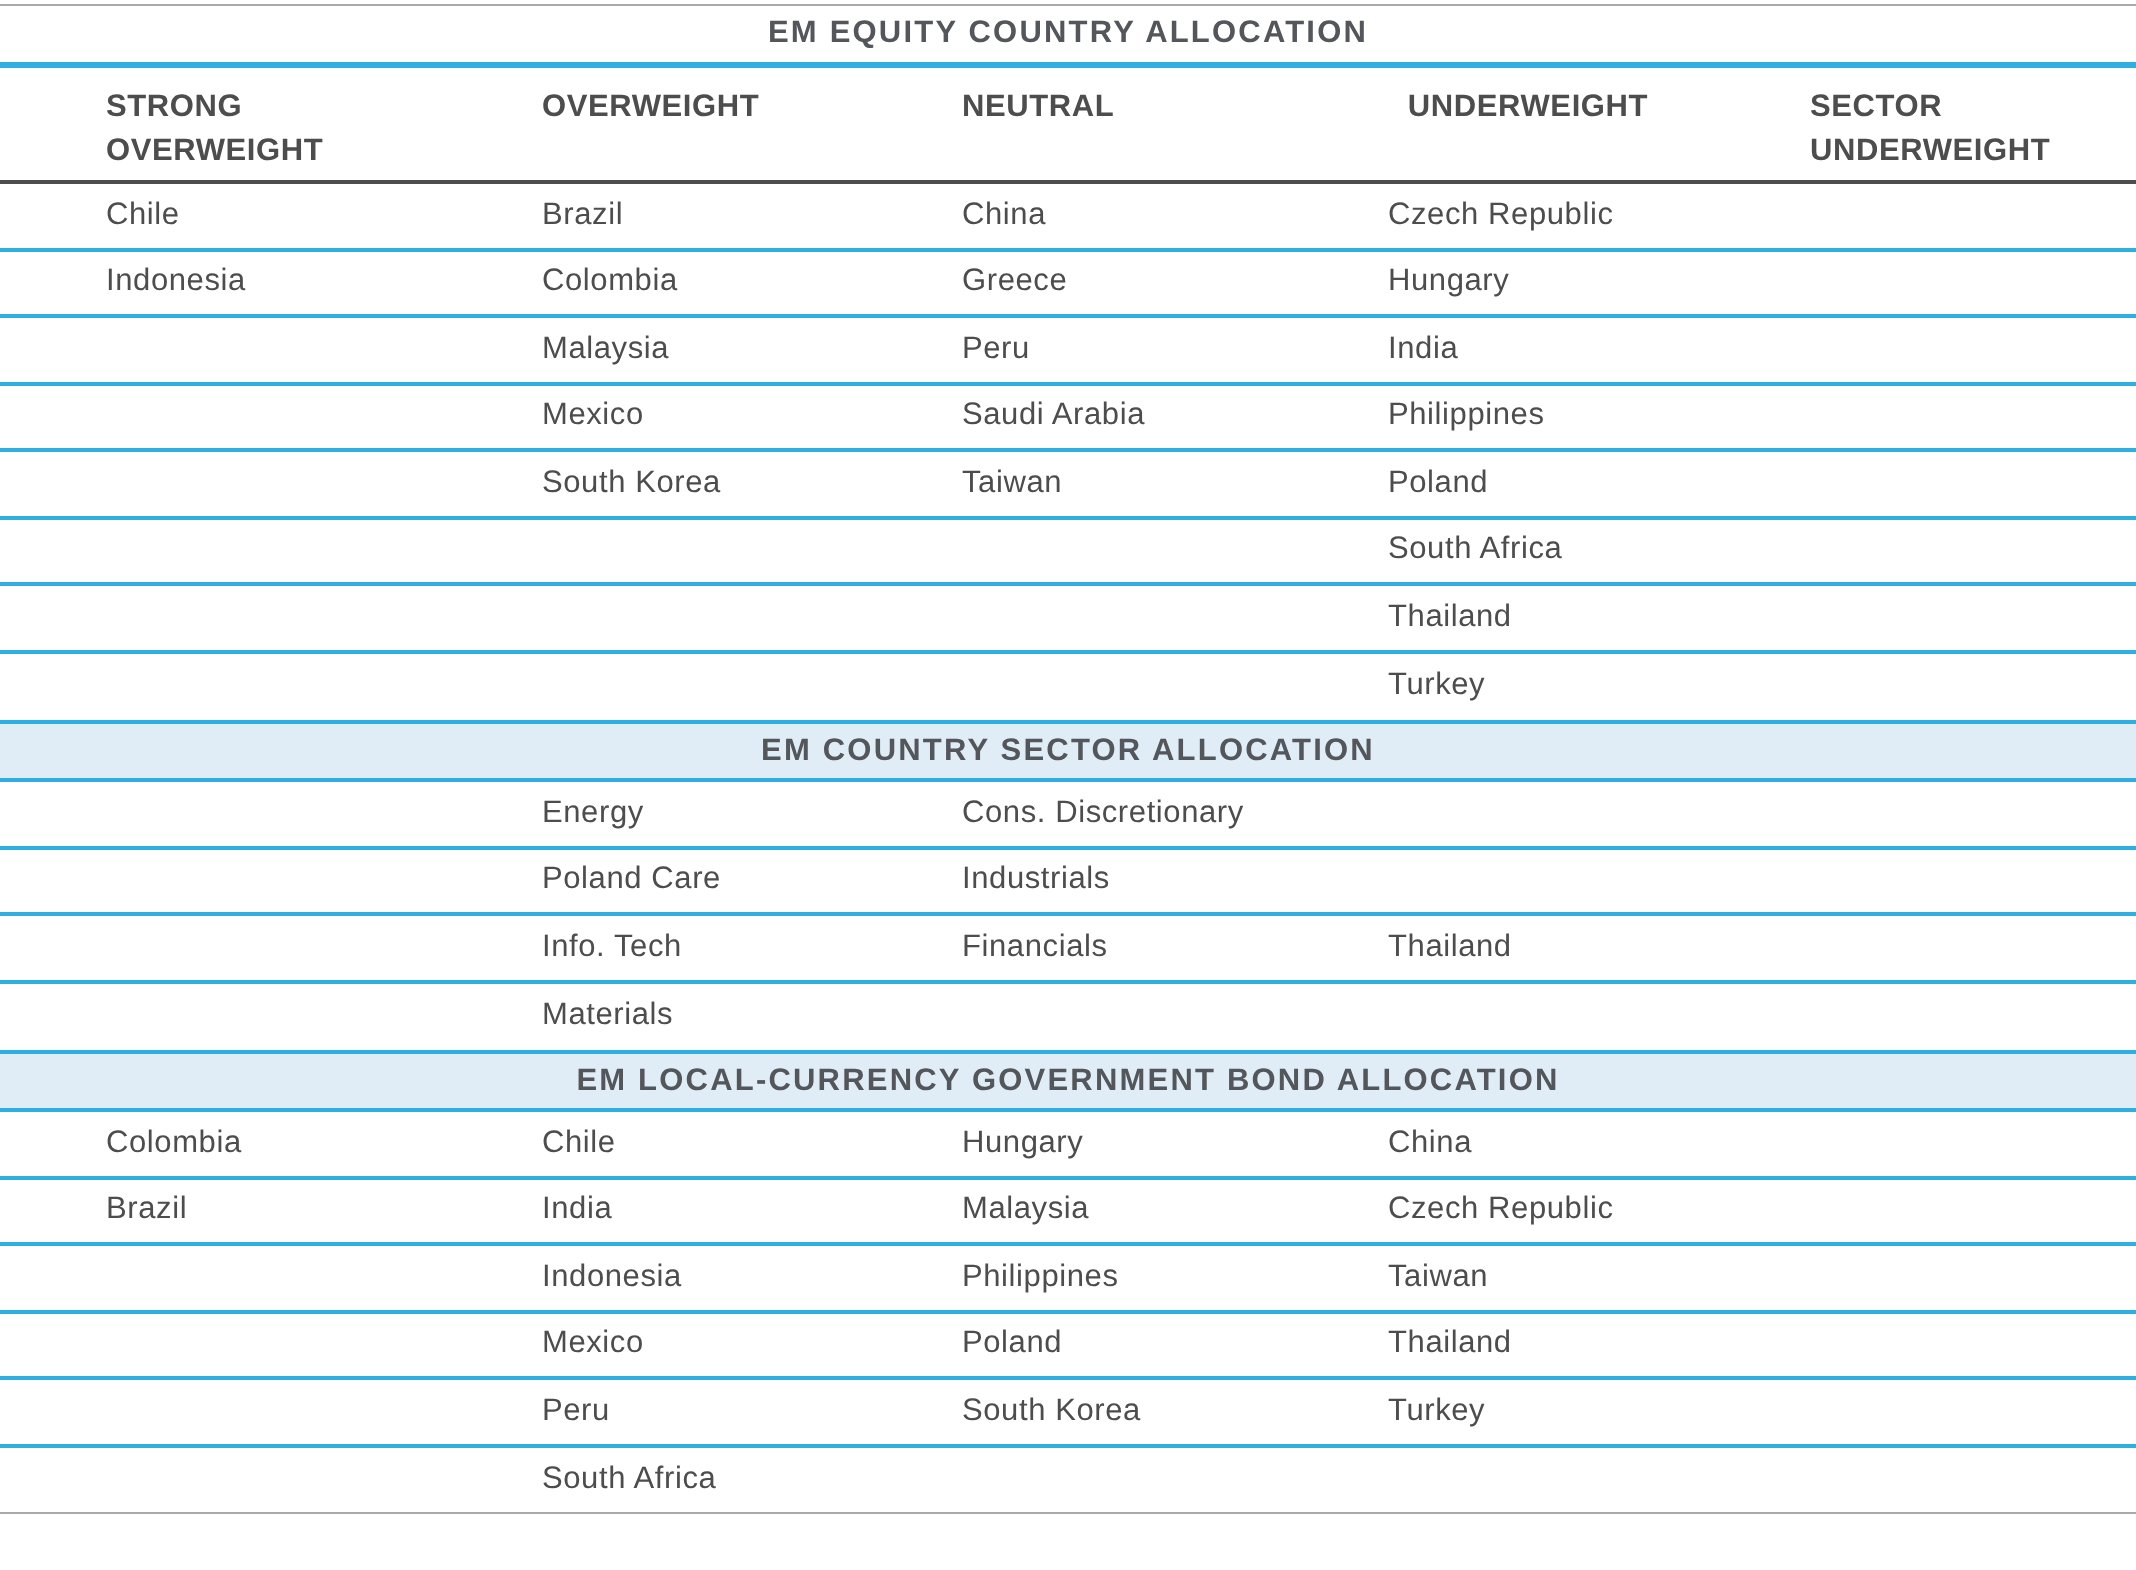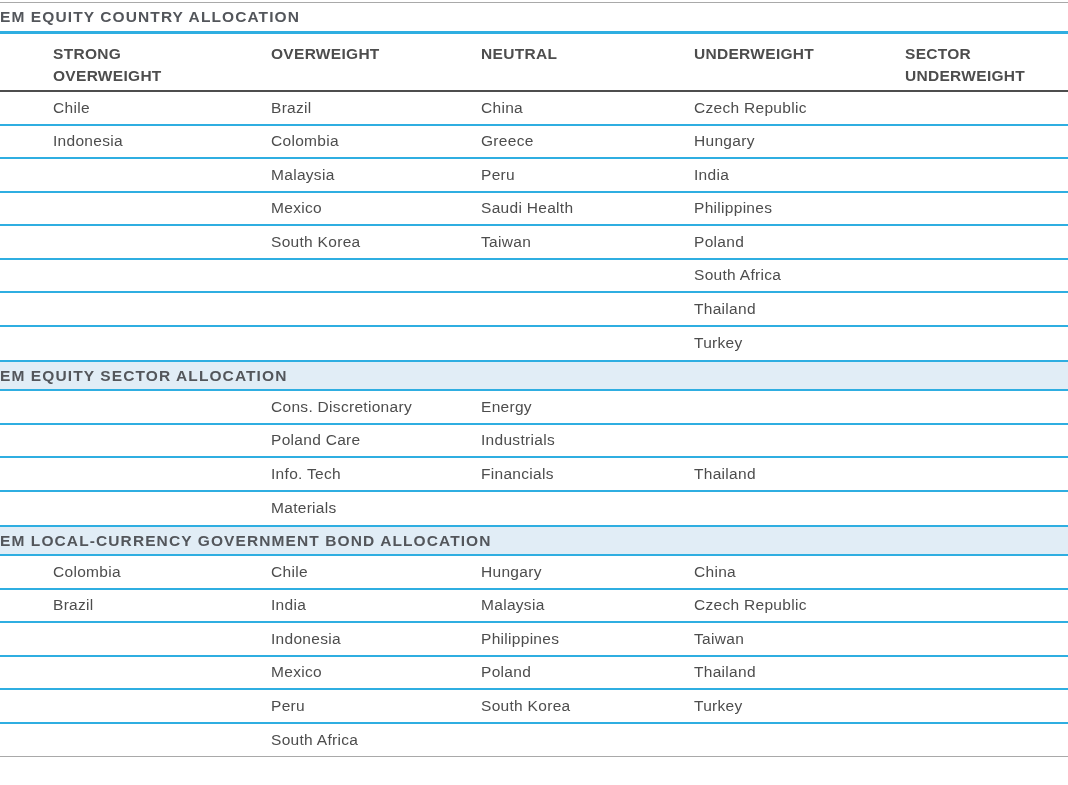--- a/index.html
+++ b/index.html
@@ -15,21 +15,21 @@
   body{
     width:1068px;height:785px;overflow:hidden;
     font-family:"Liberation Sans","DejaVu Sans",sans-serif;
     color:var(--text);
     padding-top:2px;
   }
   .sheet{width:1068px;}
 
   
   .section-title{
-    text-align:left;
+    text-align:center;
     font-weight:bold;
     font-size:15.5px;
     letter-spacing:1.1px;
     color:var(--head-text);
   }
   .section-title.plain{
     height:32px;
     line-height:28px;
     border-top:1px solid var(--hairline);
     border-bottom:3px solid var(--cyan);
@@ -81,21 +81,21 @@
 </style>
 </head>
 <body>
 
 <div class="sheet" id="table-root">
     <div class="section-title plain">EM EQUITY COUNTRY ALLOCATION</div>
     <div class="row header-row">
       <div class="cell header-cell" style="white-space: normal;">STRONG OVERWEIGHT</div>
       <div class="cell header-cell" style="white-space: normal;">OVERWEIGHT</div>
       <div class="cell header-cell" style="white-space: normal;">NEUTRAL</div>
-      <div class="cell header-cell" style="white-space: normal;">UNDERWEIGHT</div>
+      <div class="cell header-cell" style="white-space: normal; text-align: center;">UNDERWEIGHT</div>
       <div class="cell header-cell" style="white-space: normal;">SECTOR UNDERWEIGHT</div>
     </div>
     <div class="row data-row">
       <div class="cell">Chile</div>
       <div class="cell">Brazil</div>
       <div class="cell">China</div>
       <div class="cell">Czech Republic</div>
       <div class="cell"></div>
     </div>
     <div class="row data-row">
@@ -108,21 +108,21 @@
     <div class="row data-row">
       <div class="cell"></div>
       <div class="cell">Malaysia</div>
       <div class="cell">Peru</div>
       <div class="cell">India</div>
       <div class="cell"></div>
     </div>
     <div class="row data-row">
       <div class="cell"></div>
       <div class="cell">Mexico</div>
-      <div class="cell">Saudi Health</div>
+      <div class="cell">Saudi Arabia</div>
       <div class="cell">Philippines</div>
       <div class="cell"></div>
     </div>
     <div class="row data-row">
       <div class="cell"></div>
       <div class="cell">South Korea</div>
       <div class="cell">Taiwan</div>
       <div class="cell">Poland</div>
       <div class="cell"></div>
     </div>
@@ -140,25 +140,25 @@
       <div class="cell">Thailand</div>
       <div class="cell"></div>
     </div>
     <div class="row data-row last">
       <div class="cell"></div>
       <div class="cell"></div>
       <div class="cell"></div>
       <div class="cell">Turkey</div>
       <div class="cell"></div>
     </div>
-    <div class="section-title band">EM EQUITY SECTOR ALLOCATION</div>
-    <div class="row data-row">
-      <div class="cell"></div>
+    <div class="section-title band">EM COUNTRY SECTOR ALLOCATION</div>
+    <div class="row data-row">
+      <div class="cell"></div>
+      <div class="cell">Energy</div>
       <div class="cell">Cons. Discretionary</div>
-      <div class="cell">Energy</div>
       <div class="cell"></div>
     </div>
     <div class="row data-row">
       <div class="cell"></div>
       <div class="cell">Poland Care</div>
       <div class="cell">Industrials</div>
       <div class="cell"></div>
     </div>
     <div class="row data-row">
       <div class="cell"></div>

